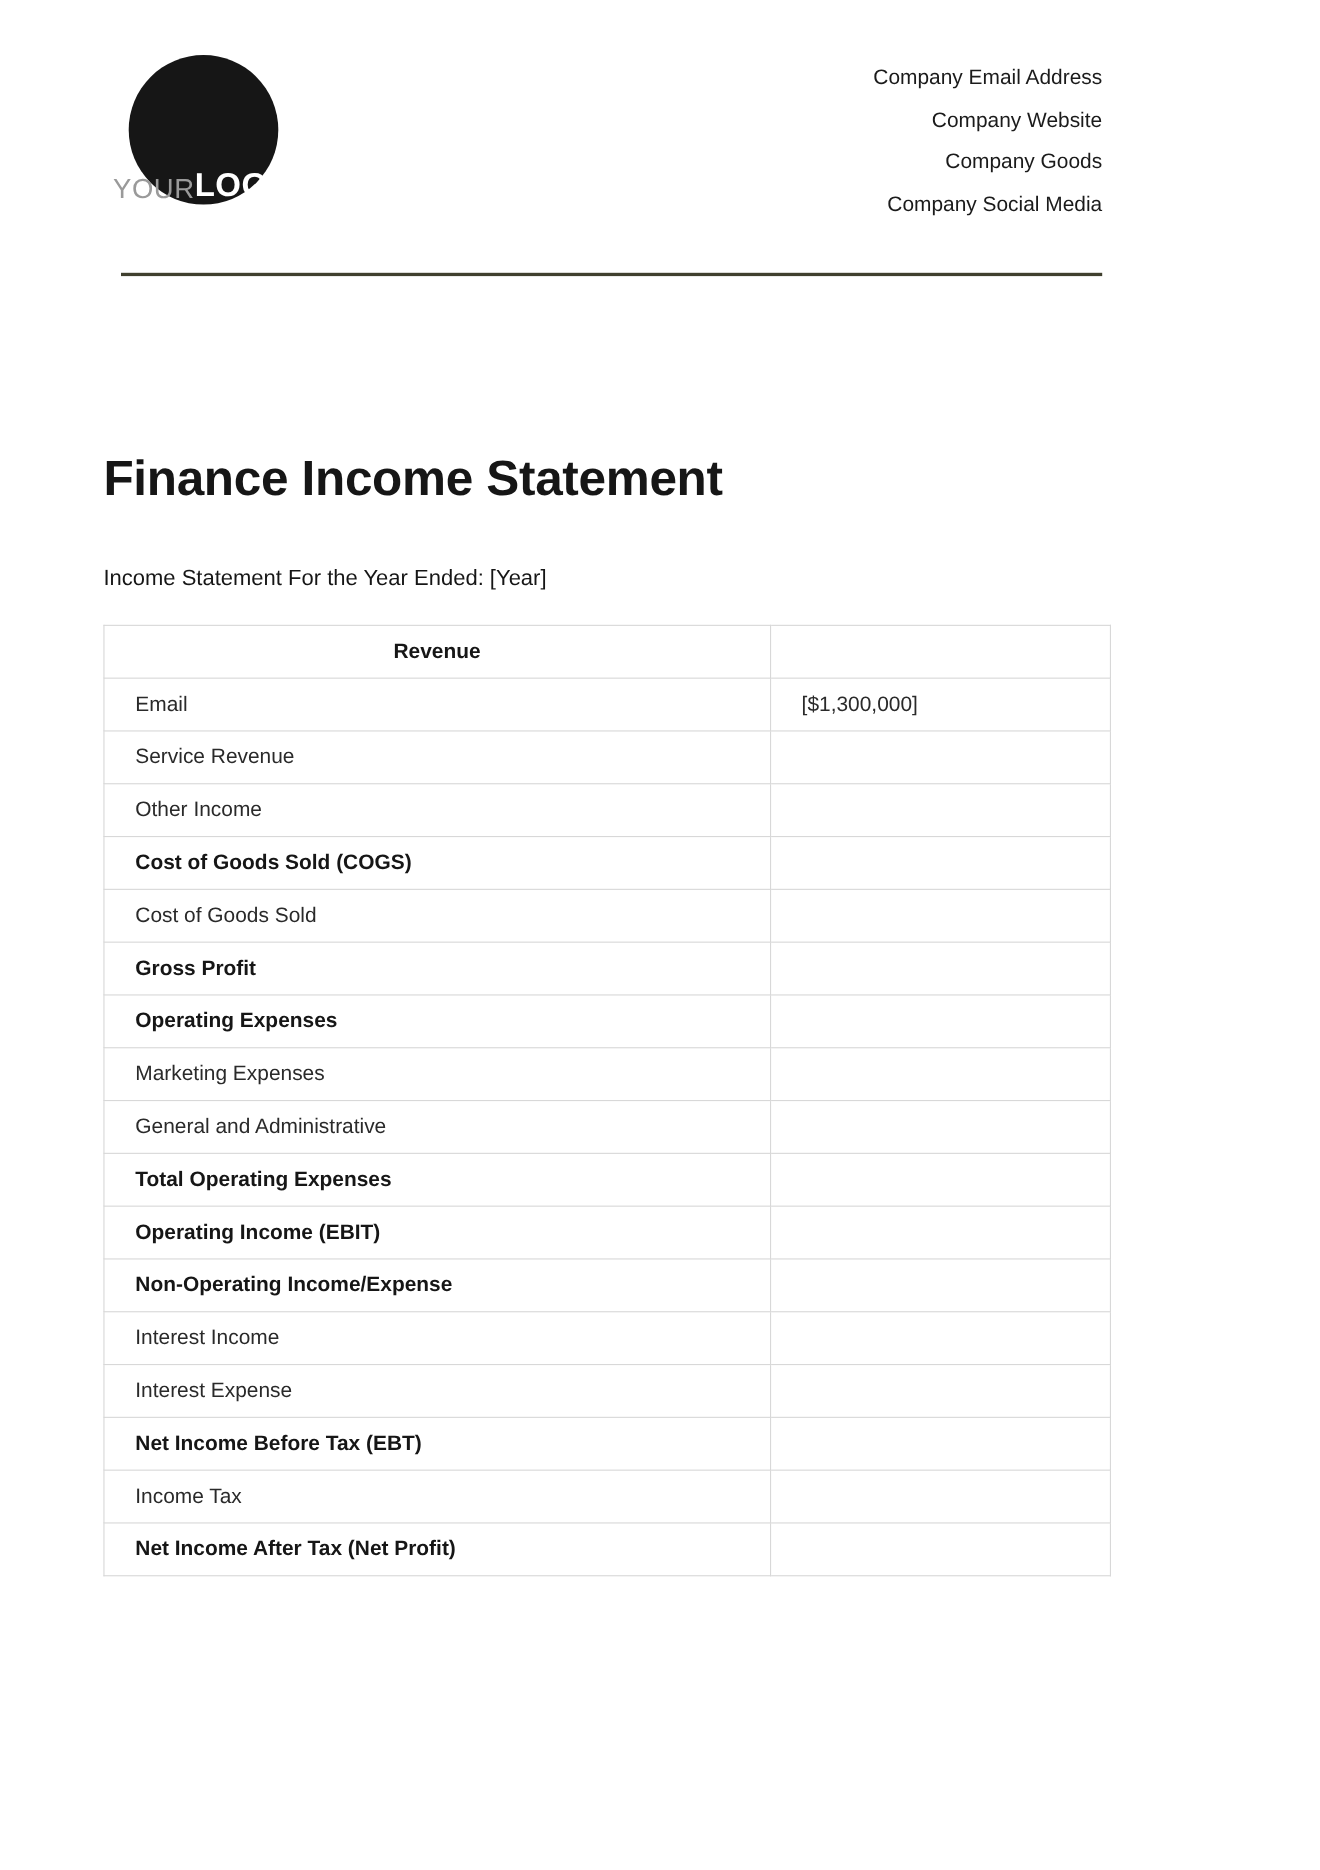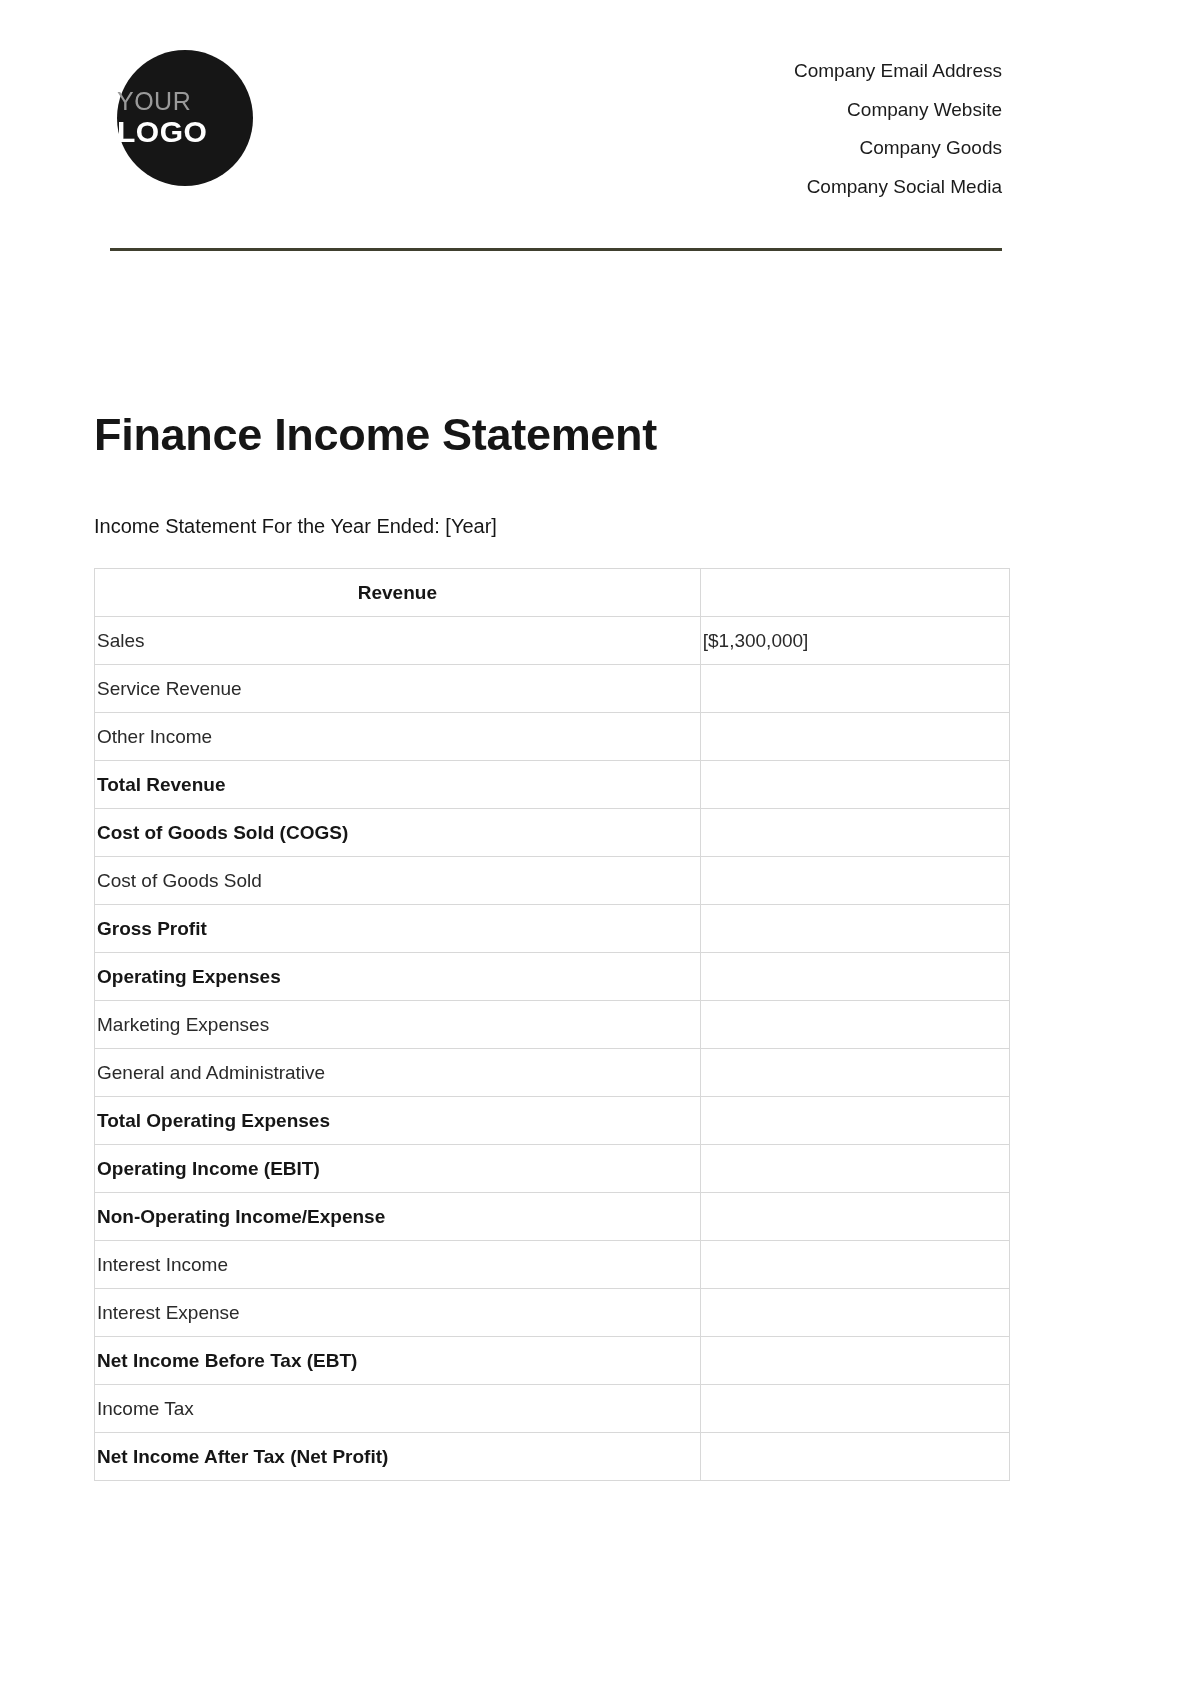--- a/index.html
+++ b/index.html
@@ -23,22 +23,22 @@
     justify-content: space-between;
     align-items: flex-start;
     padding: 0 8px 0 23px;
   }
   .logo-circle {
     width: 136px;
     height: 136px;
     border-radius: 50%;
     background: var(--logo-bg, #161616);
     display: flex;
-    flex-direction: column;
-    align-items: flex-start;
+    flex-direction: row;
+    align-items: flex-end;
     justify-content: center;
     line-height: 1.12;
     flex: 0 0 auto;
   }
   .logo-your {
     color: #9a9a9a;
     font-size: 25px;
     font-weight: 400;
     letter-spacing: 0.5px;
   }
@@ -80,21 +80,21 @@
     border-collapse: collapse;
     table-layout: fixed;
     margin-top: 30px;
   }
   table.statement col.c1 { width: 66.2%; }
   table.statement col.c2 { width: 33.8%; }
   table.statement th,
   table.statement td {
     border: 1px solid var(--table-border, #d8d8d8);
     height: 48px;
-    padding: 0 2px;
+    padding: 0 28px;
     font-size: 19px;
     font-weight: 400;
     color: #2a2a2a;
     text-align: left;
     vertical-align: middle;
     overflow: hidden;
     white-space: nowrap;
   }
   table.statement thead th {
     text-align: center;
@@ -136,33 +136,29 @@
         <col class="c2">
       </colgroup>
     <thead>
       <tr>
         <th>Revenue</th>
         <th></th>
       </tr>
     </thead>
     <tbody>
         <tr>
-          <td>Sales</td>
+          <td>Email</td>
           <td>[$1,300,000]</td>
         </tr>
         <tr>
           <td>Service Revenue</td>
           <td></td>
         </tr>
         <tr>
           <td>Other Income</td>
-          <td></td>
-        </tr>
-        <tr>
-          <td class="bold">Total Revenue</td>
           <td></td>
         </tr>
         <tr>
           <td class="bold">Cost of Goods Sold (COGS)</td>
           <td></td>
         </tr>
         <tr>
           <td>Cost of Goods Sold</td>
           <td></td>
         </tr>

